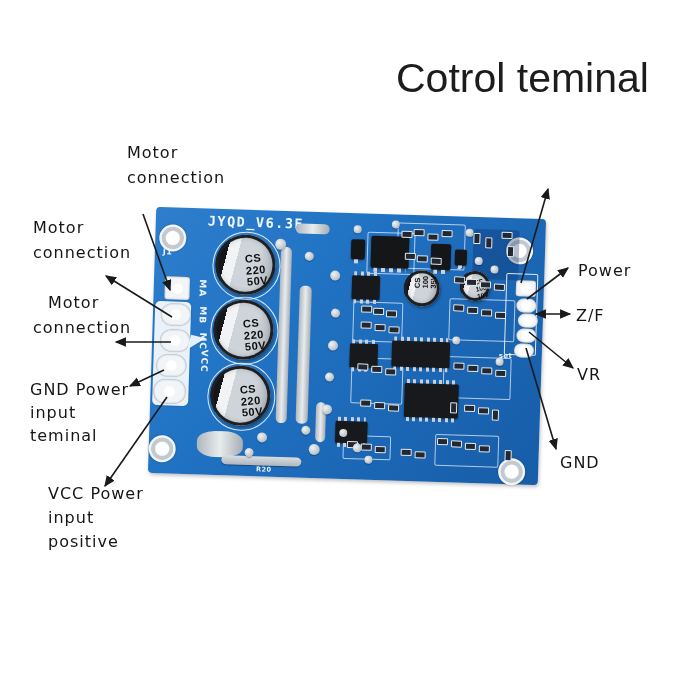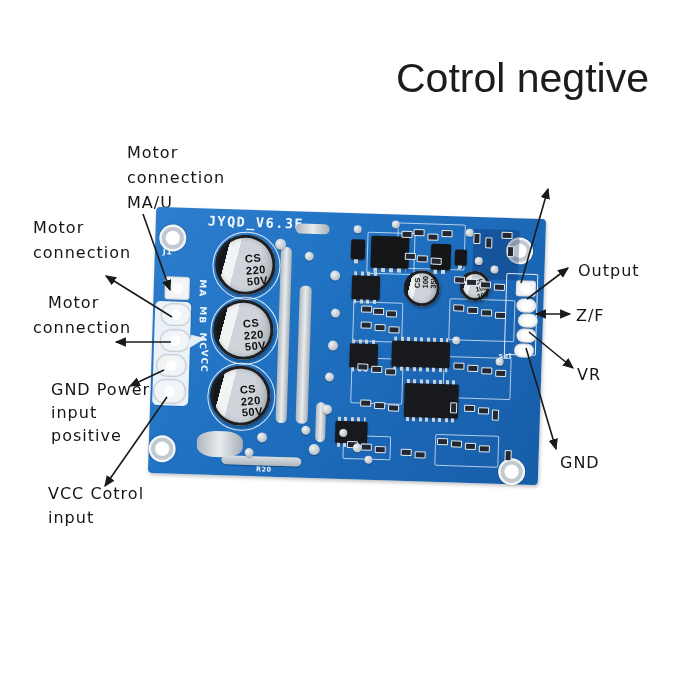--- a/index.html
+++ b/index.html
@@ -67,47 +67,47 @@
   .silkbox{border:1px solid rgba(240,248,255,.7);border-radius:2px;}
   .dark{background:rgba(7,38,92,.30);border-radius:3px;}
   .conn-outline{border:1.5px solid rgba(245,250,255,.9);border-radius:2px;}
   .r20bar{background:linear-gradient(180deg,#d9dee2,#aeb6bd);border-radius:5px;box-shadow:0 1px 1px rgba(0,0,0,.35);}
 </style>
 </head>
 <body>
 
 <div id="stage">
 
-  <div class="title">Cotrol negtive</div>
+  <div class="title">Cotrol teminal</div>
 
   <div class="lbl" style="left:127px;top:140px;">
     <span>Motor</span>
     <span>connection</span>
-    <span>MA/U</span>
   </div>
   <div class="lbl" style="left:33px;top:215px;">
     <span>Motor</span>
     <span>connection</span>
   </div>
   <div class="lbl" style="left:33px;top:290px;">
     <span class="ind">Motor</span>
     <span>connection</span>
   </div>
-  <div class="lbl tight" style="left:51px;top:378px;">
+  <div class="lbl tight" style="left:30px;top:378px;">
     <span>GND Power</span>
     <span>input</span>
+    <span>teminal</span>
+  </div>
+  <div class="lbl" style="left:48px;top:482px;line-height:24px;">
+    <span>VCC Power</span>
+    <span>input</span>
     <span>positive</span>
   </div>
-  <div class="lbl" style="left:48px;top:482px;line-height:24px;">
-    <span>VCC Cotrol</span>
-    <span>input</span>
-  </div>
 
   <div class="lbl" style="left:578px;top:258px;">
-    <span>Output</span>
+    <span>Power</span>
   </div>
   <div class="lbl" style="left:576px;top:303px;">
     <span>Z/F</span>
   </div>
   <div class="lbl" style="left:577px;top:362px;">
     <span>VR</span>
   </div>
   <div class="lbl" style="left:560px;top:450px;">
     <span>GND</span>
   </div>

